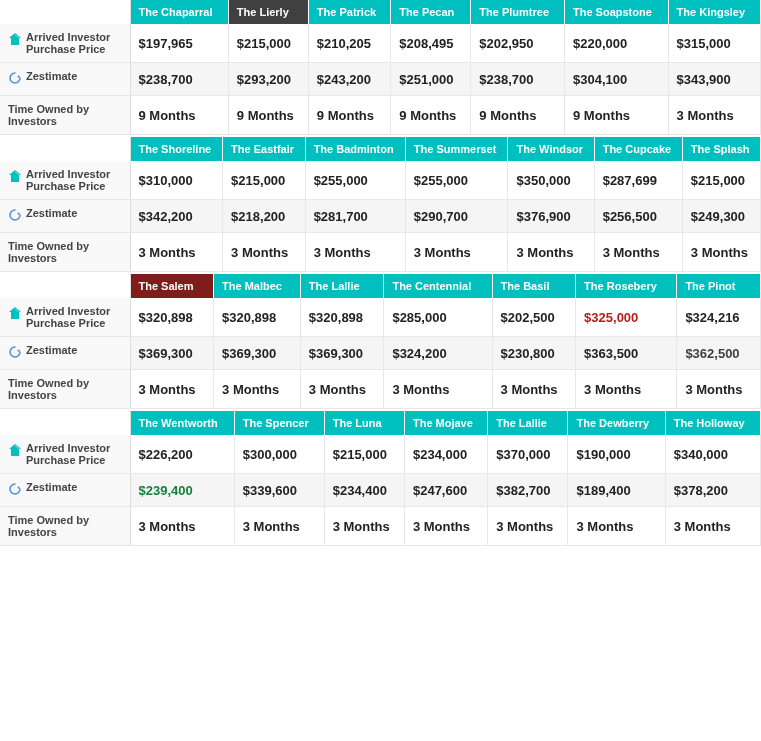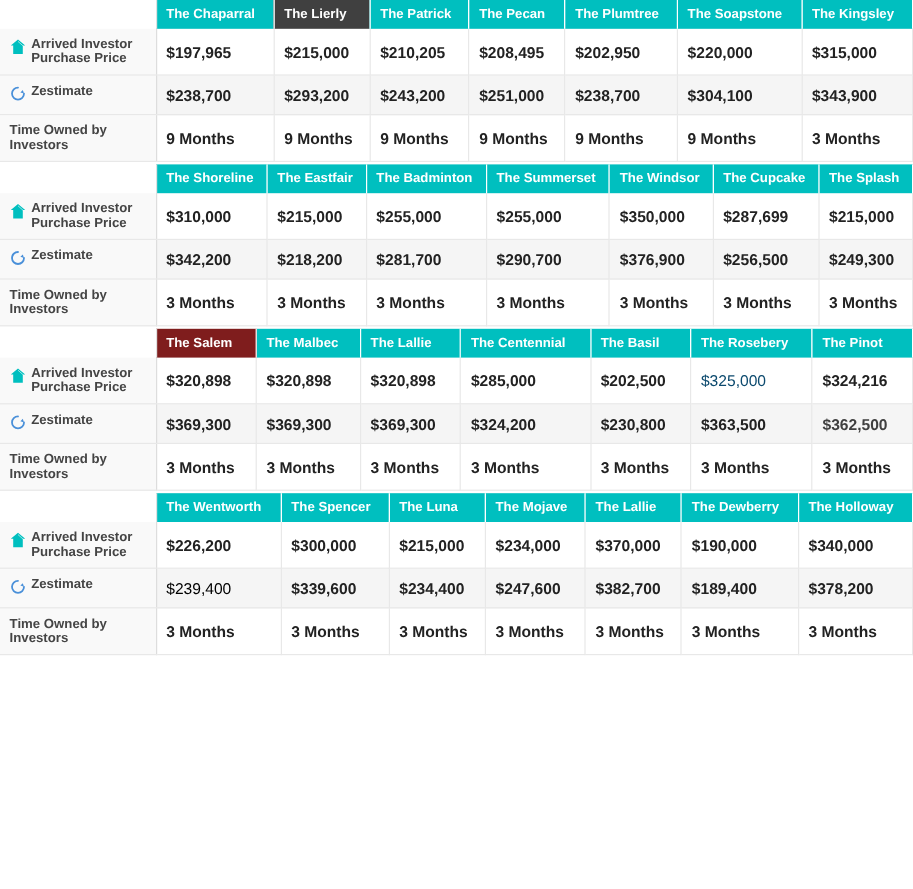--- a/index.html
+++ b/index.html
@@ -209,21 +209,21 @@
                     <path d="M7 2.5L11.5 6.5" stroke="white" stroke-width="0.5"></path>
                   </svg></span>
                 <span>Arrived Investor Purchase Price</span>
               </div>
             </td>
             <td style="padding: 7px 8px; border-bottom: 1px solid rgb(232, 232, 232); border-right: 1px solid rgb(232, 232, 232); font-size: 13px; font-weight: 600; color: rgb(34, 34, 34);">$320,898</td>
             <td style="padding: 7px 8px; border-bottom: 1px solid rgb(232, 232, 232); border-right: 1px solid rgb(232, 232, 232); font-size: 13px; font-weight: 600; color: rgb(34, 34, 34);">$320,898</td>
             <td style="padding: 7px 8px; border-bottom: 1px solid rgb(232, 232, 232); border-right: 1px solid rgb(232, 232, 232); font-size: 13px; font-weight: 600; color: rgb(34, 34, 34);">$320,898</td>
             <td style="padding: 7px 8px; border-bottom: 1px solid rgb(232, 232, 232); border-right: 1px solid rgb(232, 232, 232); font-size: 13px; font-weight: 600; color: rgb(34, 34, 34);">$285,000</td>
             <td style="padding: 7px 8px; border-bottom: 1px solid rgb(232, 232, 232); border-right: 1px solid rgb(232, 232, 232); font-size: 13px; font-weight: 600; color: rgb(34, 34, 34);">$202,500</td>
-            <td style="padding: 7px 8px; border-bottom: 1px solid rgb(232, 232, 232); border-right: 1px solid rgb(232, 232, 232); font-size: 13px; font-weight: 400; color: #0c4a6e;">$325,000</td>
+            <td style="padding: 7px 8px; border-bottom: 1px solid rgb(232, 232, 232); border-right: 1px solid rgb(232, 232, 232); font-size: 13px; font-weight: 700; color: #b91c1c;">$325,000</td>
             <td style="padding: 7px 8px; border-bottom: 1px solid rgb(232, 232, 232); border-right: 1px solid rgb(232, 232, 232); font-size: 13px; font-weight: 600; color: rgb(34, 34, 34);">$324,216</td>
           </tr>
           <tr style="background-color: rgb(245, 245, 245);">
             <td style="background-color: rgb(249, 249, 249); font-weight: 600; font-size: 11px; color: rgb(68, 68, 68); width: 130px; border-right: 1px solid rgb(221, 221, 221); padding: 7px 8px;">
               <div style="display: flex; align-items: flex-start; gap: 4px;">
                 <span style="color: rgb(74, 144, 217); font-size: 13px; margin-top: 1px;"><svg width="14" height="14" viewBox="0 0 14 14" fill="none" xmlns="http://www.w3.org/2000/svg">
                     <path d="M7 2C4.24 2 2 4.24 2 7C2 9.76 4.24 12 7 12C9.76 12 12 9.76 12 7" stroke="#4a90d9" stroke-width="1.5" stroke-linecap="round"></path>
                     <path d="M11 4L12 7L9 6" fill="#4a90d9"></path>
                   </svg></span>
                 <span>Zestimate</span>
@@ -290,21 +290,21 @@
           <tr style="background-color: rgb(245, 245, 245);">
             <td style="background-color: rgb(249, 249, 249); font-weight: 600; font-size: 11px; color: rgb(68, 68, 68); width: 130px; border-right: 1px solid rgb(221, 221, 221); padding: 7px 8px;">
               <div style="display: flex; align-items: flex-start; gap: 4px;">
                 <span style="color: rgb(74, 144, 217); font-size: 13px; margin-top: 1px;"><svg width="14" height="14" viewBox="0 0 14 14" fill="none" xmlns="http://www.w3.org/2000/svg">
                     <path d="M7 2C4.24 2 2 4.24 2 7C2 9.76 4.24 12 7 12C9.76 12 12 9.76 12 7" stroke="#4a90d9" stroke-width="1.5" stroke-linecap="round"></path>
                     <path d="M11 4L12 7L9 6" fill="#4a90d9"></path>
                   </svg></span>
                 <span>Zestimate</span>
               </div>
             </td>
-            <td style="padding: 7px 8px; border-bottom: 1px solid rgb(232, 232, 232); border-right: 1px solid rgb(232, 232, 232); font-size: 13px; font-weight: 400; color: #000000; background-color: rgb(245, 245, 245);">$239,400</td>
+            <td style="padding: 7px 8px; border-bottom: 1px solid rgb(232, 232, 232); border-right: 1px solid rgb(232, 232, 232); font-size: 13px; font-weight: 700; color: #15803d; background-color: rgb(245, 245, 245);">$239,400</td>
             <td style="padding: 7px 8px; border-bottom: 1px solid rgb(232, 232, 232); border-right: 1px solid rgb(232, 232, 232); font-size: 13px; font-weight: 600; color: rgb(34, 34, 34); background-color: rgb(245, 245, 245);">$339,600</td>
             <td style="padding: 7px 8px; border-bottom: 1px solid rgb(232, 232, 232); border-right: 1px solid rgb(232, 232, 232); font-size: 13px; font-weight: 600; color: rgb(34, 34, 34); background-color: rgb(245, 245, 245);">$234,400</td>
             <td style="padding: 7px 8px; border-bottom: 1px solid rgb(232, 232, 232); border-right: 1px solid rgb(232, 232, 232); font-size: 13px; font-weight: 600; color: rgb(34, 34, 34); background-color: rgb(245, 245, 245);">$247,600</td>
             <td style="padding: 7px 8px; border-bottom: 1px solid rgb(232, 232, 232); border-right: 1px solid rgb(232, 232, 232); font-size: 13px; font-weight: 600; color: rgb(34, 34, 34); background-color: rgb(245, 245, 245);">$382,700</td>
             <td style="padding: 7px 8px; border-bottom: 1px solid rgb(232, 232, 232); border-right: 1px solid rgb(232, 232, 232); font-size: 13px; font-weight: 600; color: rgb(34, 34, 34); background-color: rgb(245, 245, 245);">$189,400</td>
             <td style="padding: 7px 8px; border-bottom: 1px solid rgb(232, 232, 232); border-right: 1px solid rgb(232, 232, 232); font-size: 13px; font-weight: 600; color: rgb(34, 34, 34); background-color: rgb(245, 245, 245);">$378,200</td>
           </tr>
           <tr>
             <td style="background-color: rgb(249, 249, 249); font-weight: 600; font-size: 11px; color: rgb(68, 68, 68); width: 130px; border-right: 1px solid rgb(221, 221, 221); padding: 7px 8px;">
               <div style="display: flex; align-items: flex-start; gap: 4px;">

